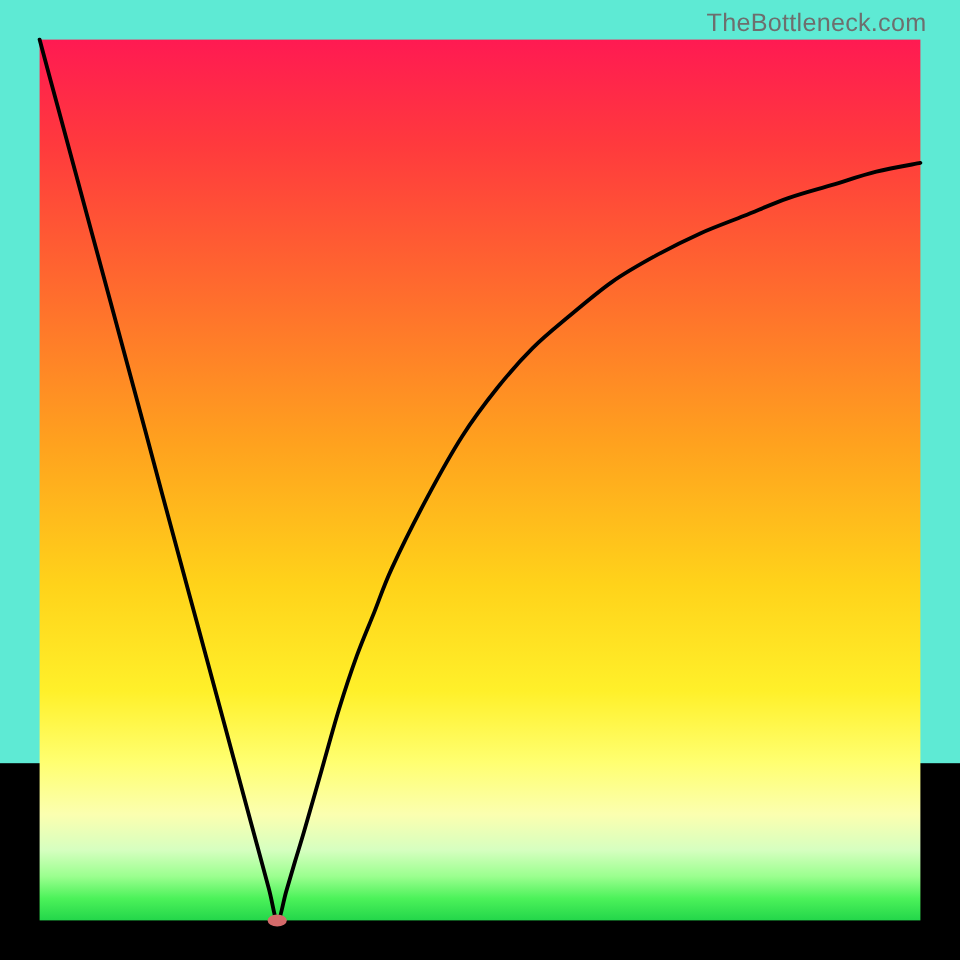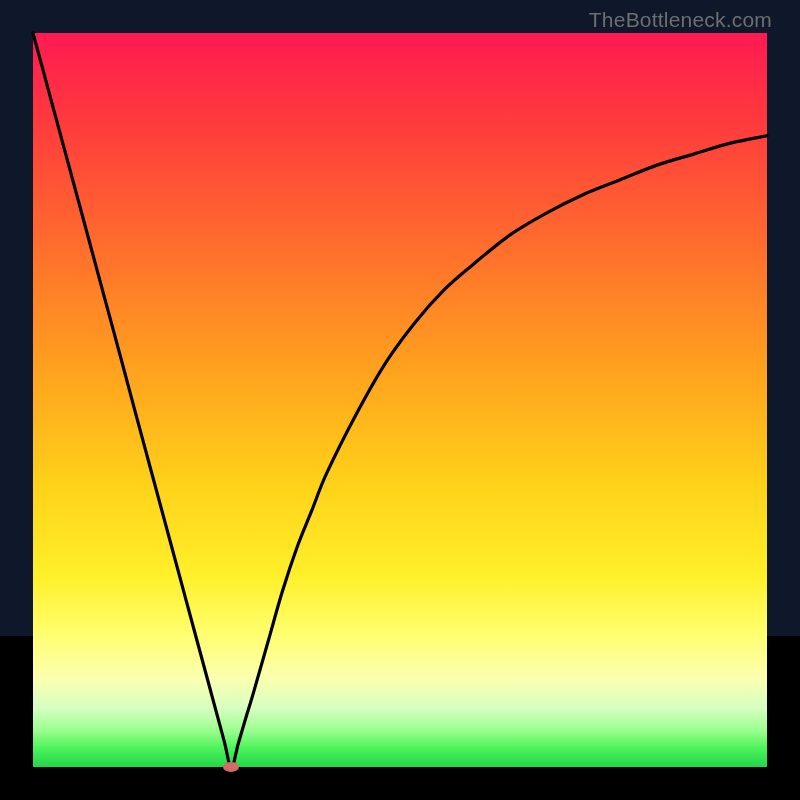--- a/index.html
+++ b/index.html
@@ -8,21 +8,21 @@
     width: 800px;
     height: 800px;
     background: #000000;
     font-family: Arial, Helvetica, sans-serif;
     overflow: hidden;
   }
   .frame {
     position: relative;
     width: 800px;
     height: 636px;
-    background: #0f172a;
+    background: #5eead4;
   }
   .plot-area {
     position: absolute;
     left: 33px;
     top: 33px;
     width: 734px;
     height: 734px;
     
     background: linear-gradient(to bottom,
       #ff1a52 0%,

